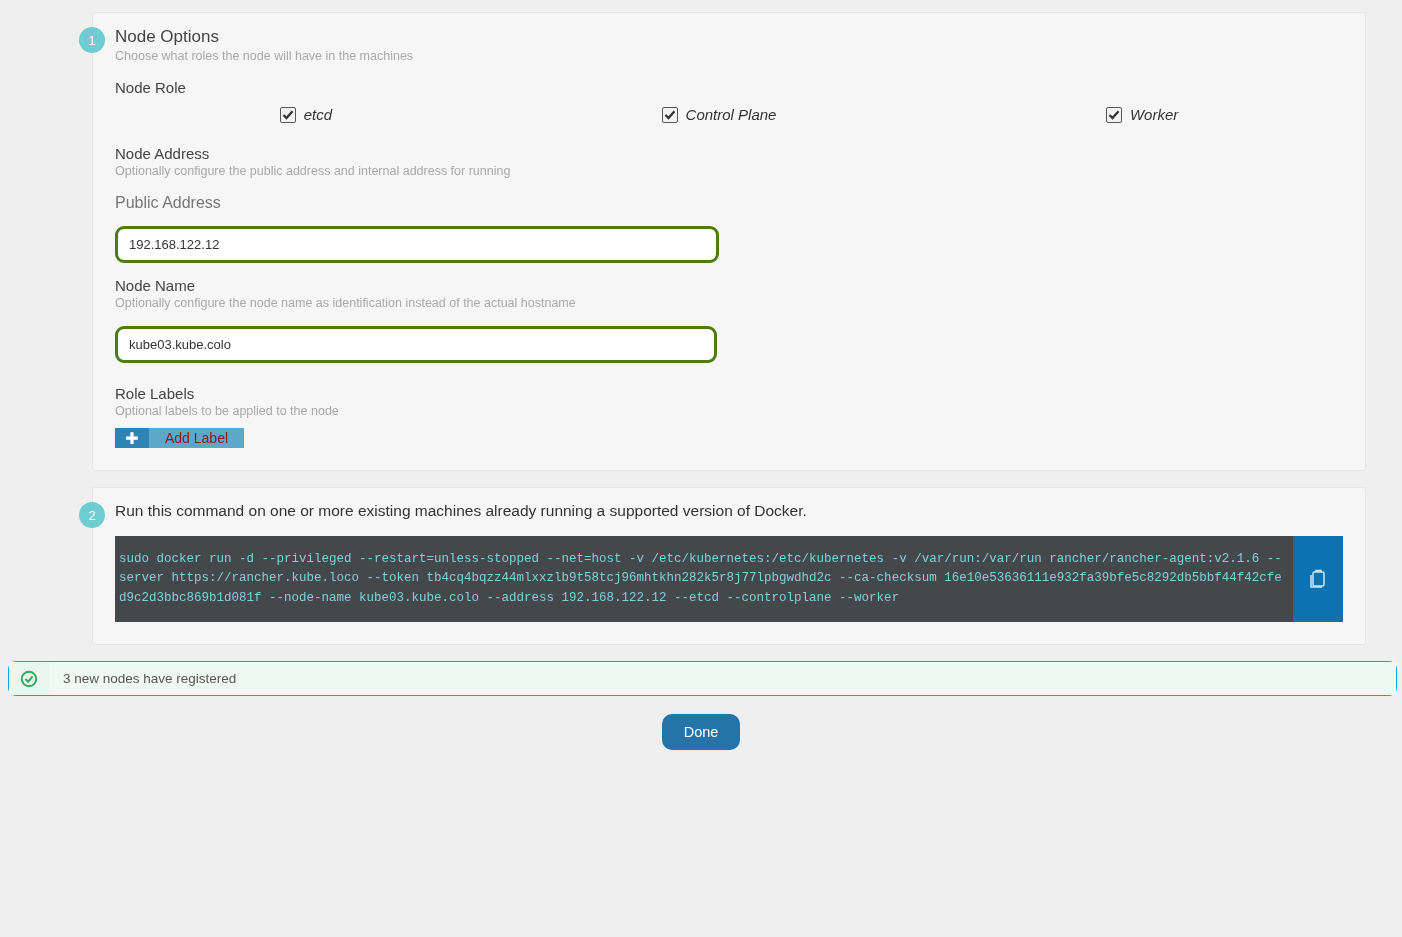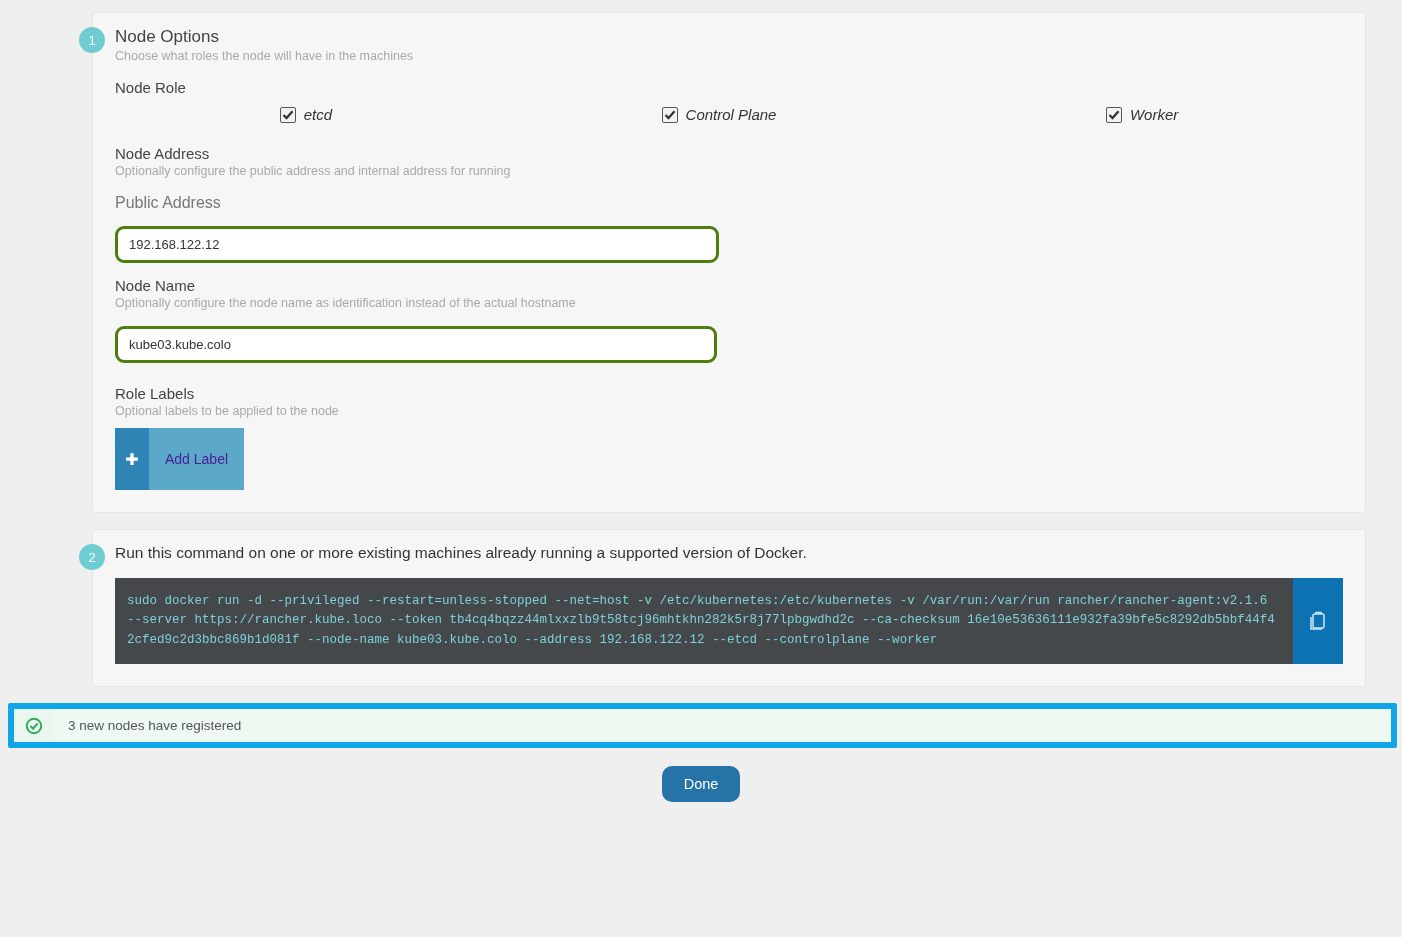--- a/index.html
+++ b/index.html
@@ -94,52 +94,52 @@
   background: #2e84b5;
   color: #fff;
   width: 34px;
   display: flex;
   align-items: center;
   justify-content: center;
   font-size: 16px;
 }
 .btn-add-label .txt {
   background: #5ba8c9;
-  color: #4c1d95;
-  padding: 23px 16px;
+  color: #7f1d1d;
+  padding: 2px 16px;
   font-size: 14px;
 }
 .step2-text { font-size: 15.5px; color: #333; margin-bottom: 16px; }
 .code-row { display: flex; }
 .code-block {
   flex: 1;
   background: #45484a;
   color: #7ed0d9;
   font-family: "SFMono-Regular", Consolas, "Liberation Mono", Menlo, monospace;
   font-size: 12.5px;
-  padding: 14px 12px;
+  padding: 14px 4px;
   line-height: 1.55;
   word-break: break-all;
   white-space: normal;
 }
 .copy-btn {
   width: 50px;
   background: #0d72b1;
   display: flex;
   align-items: center;
   justify-content: center;
   cursor: pointer;
 }
 .copy-btn svg { stroke: #cde8f6; stroke-width: 1.5; fill: none; }
 .notice {
   display: flex;
   align-items: stretch;
   margin: 12px 1px 18px 4px;
-  border: 6px solid #0ea5e9;
-  border-radius: 2px;
+  border: 1px solid #0ea5e9;
+  border-radius: 8px;
   background: #e9f7ef;
 }
 .notice .icon-cell {
   width: 40px;
   display: flex;
   align-items: center;
   justify-content: center;
   background: #e9f7ef;
 }
 .notice .icon-cell svg { stroke: #35a85e; stroke-width: 2.2; fill: none; }

